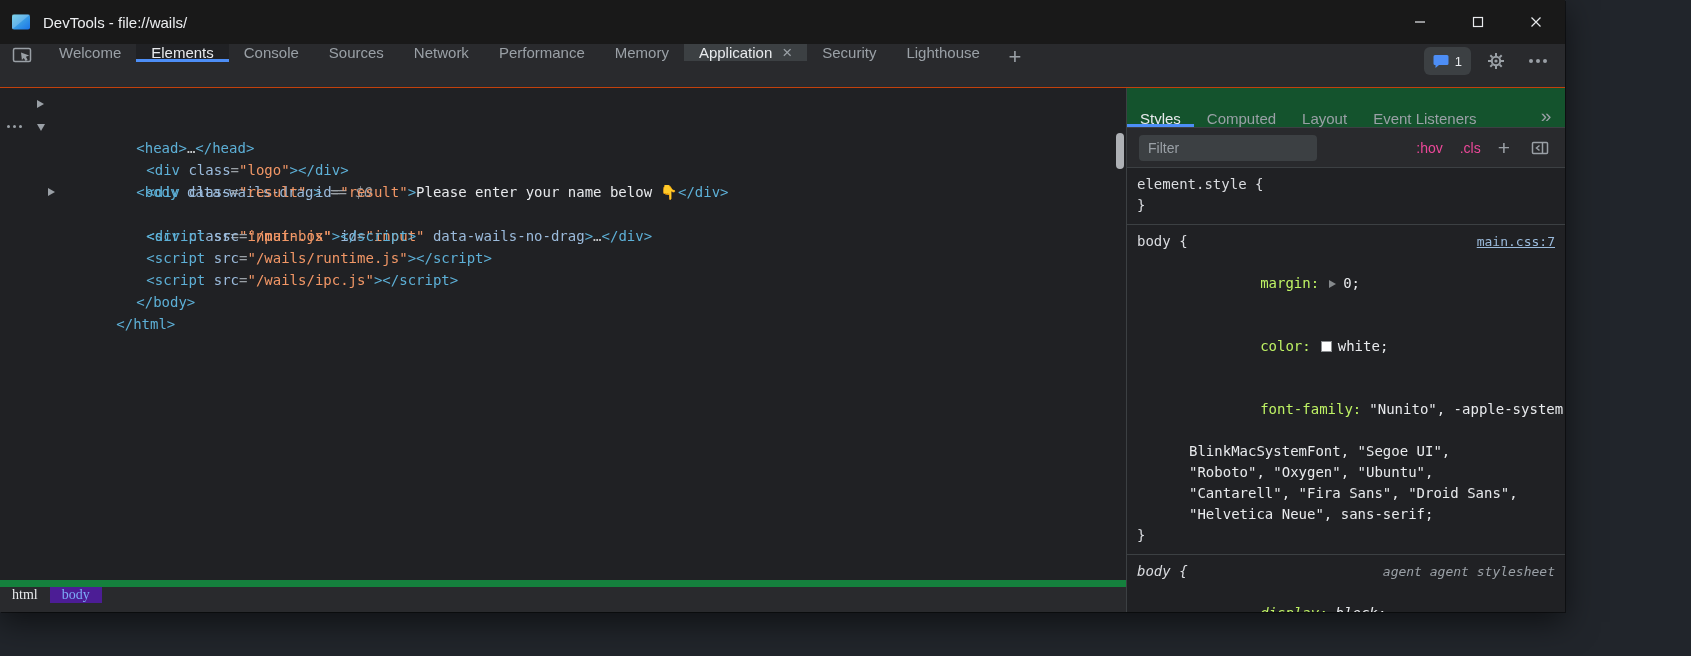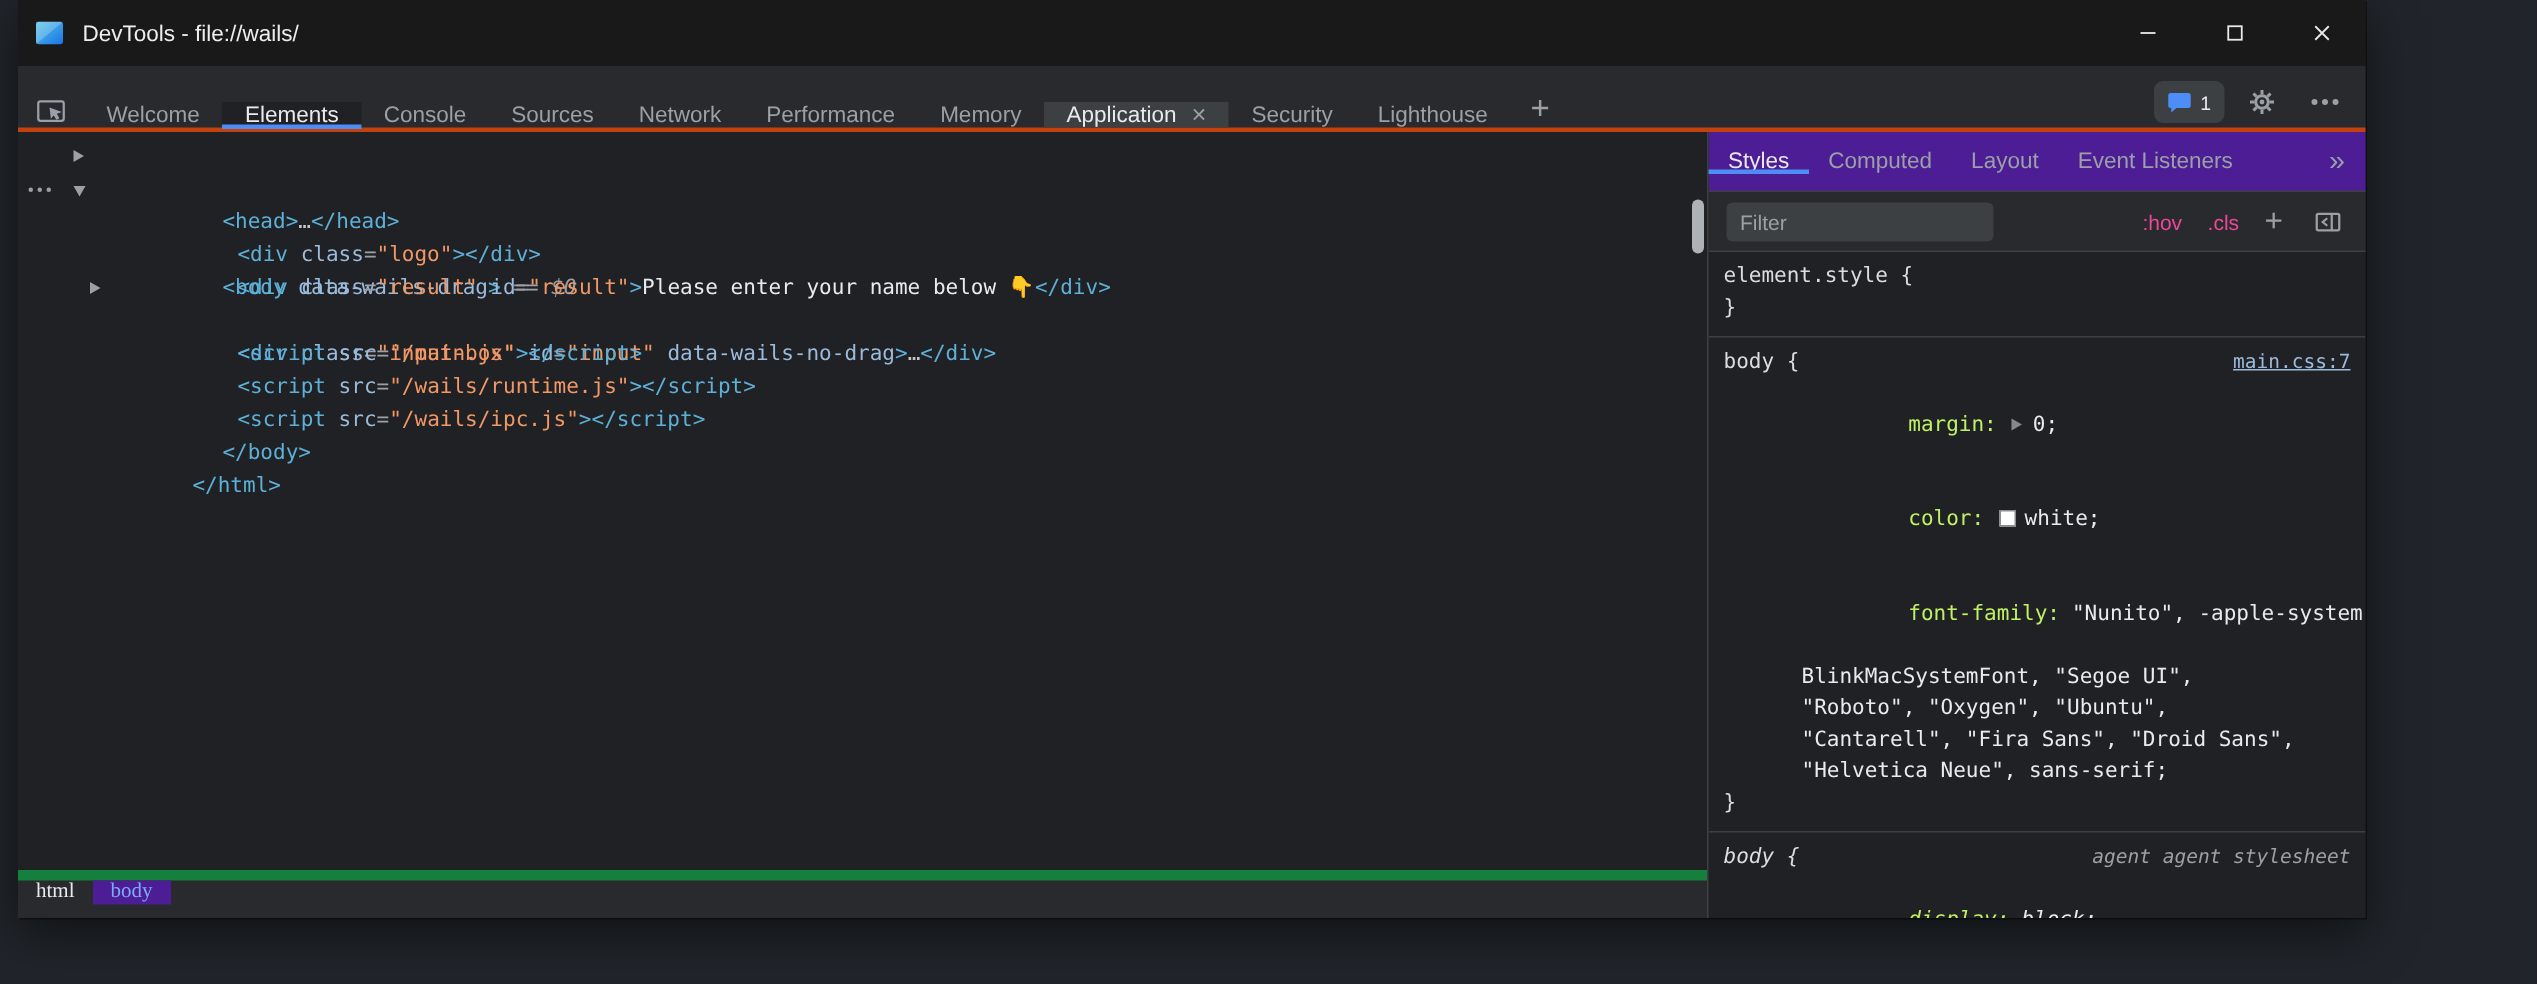--- a/index.html
+++ b/index.html
@@ -1,32 +1,32 @@
 <!DOCTYPE html>
 <html><head>
 <meta charset="utf-8">
 <style>
   * { margin:0; padding:0; box-sizing:border-box; }
   html,body { width:1691px; height:656px; }
   body { background:#21252b; font-family:"Liberation Sans",sans-serif; overflow:hidden; position:relative; color:#e8eaed; }
 
   .desktop { position:absolute; inset:0; background:#21252b; }
 
-  .devtools { position:absolute; left:12px; top:0; width:1565px; height:612px; background:#202124;
+  .devtools { position:absolute; left:0; top:0; width:1565px; height:612px; background:#202124;
               display:flex; flex-direction:column; box-shadow:0 10px 30px rgba(0,0,0,.55), 1px 1px 0 rgba(0,0,0,.45); }
 
   
   .titlebar { flex:0 0 44px; background:#191919; display:flex; align-items:center; }
   .app-icon { margin-left:11px; flex:0 0 auto; }
   .title { margin-left:12px; font-size:15px; color:#eceef0; }
   .win-controls { margin-left:auto; display:flex; height:100%; }
   .win-btn { width:58px; height:100%; display:flex; align-items:center; justify-content:center; }
 
   
-  .tabbar { flex:0 0 44px; background:#292a2d; border-bottom:3px solid #c2410c; display:flex; align-items:flex-end; }
+  .tabbar { flex:0 0 44px; background:#292a2d; border-bottom:1px solid #c2410c; display:flex; align-items:flex-start; }
   .inspect-btn { width:44px; display:flex; align-items:center; justify-content:center; }
   .tab { display:flex; align-items:center; padding:0 15px; font-size:15px; color:#9aa0a6; position:relative; white-space:nowrap; }
   .tab.selected { color:#e8eaed; background:#202124; }
   .tab.selected::after { content:""; position:absolute; left:0; right:0; bottom:-1px; height:3px; background:#4d8ef6; }
   .tab.app-tab { background:#3c4043; color:#e8eaed; gap:10px; }
   .tab-close { color:#9aa0a6; font-size:17px; line-height:1; }
   .tab-plus { width:40px; display:flex; align-items:center; justify-content:center; color:#9aa0a6; font-size:22px; }
   .tabbar-right { margin-left:auto; display:flex; align-items:center; gap:8px; padding-right:10px; }
   .badge { height:28px; border-radius:6px; background:#3c4043; display:flex; align-items:center; gap:6px; padding:0 9px; }
   .badge-count { color:#e8eaed; font-size:13px; }
@@ -60,21 +60,21 @@
   .tk-marker { color:#9aa0a6; font-style:italic; }
   .tk-emoji { color:#fdd663; }
   .el-thumb { position:absolute; right:2px; top:45px; width:8px; height:36px; border-radius:4px; background:#aeb1b5; }
 
   .crumbbar { flex:0 0 32px; background:#292a2d; border-top:7px solid #15803d; display:flex; align-items:flex-start; font-family:Liberation Serif, serif; font-size:14px; }
   .crumb { display:flex; align-items:center; padding:0 12px; color:#e8eaed; }
   .crumb.selected { background:#4c1d95; color:#7cacf8; }
 
   
   .styles-panel { flex:1; min-width:0; display:flex; flex-direction:column; background:#202124; }
-  .sp-tabs { flex:0 0 40px; background:#4c1d95; border-bottom:1px solid #3c4043; display:flex; align-items:center; }
+  .sp-tabs { flex:0 0 40px; background:#14532d; border-bottom:1px solid #3c4043; display:flex; align-items:flex-end; }
   .sp-tab { display:flex; align-items:center; padding:0 13px; color:#9aa0a6; font-size:15px; position:relative; white-space:nowrap; }
   .sp-tab.selected { color:#e8eaed; }
   .sp-tab.selected::after { content:""; position:absolute; left:0; right:0; bottom:0; height:3px; background:#4d8ef6; }
   .sp-more { margin-left:auto; width:38px; display:flex; align-items:center; justify-content:center; color:#9aa0a6; font-size:19px; }
   .sp-toolbar { flex:0 0 40px; background:#292a2d; border-bottom:1px solid #3c4043; display:flex; align-items:center; padding:0 12px; gap:17px; }
   .filter-input { width:178px; height:26px; background:#3c4043; border:none; outline:none; border-radius:4px; color:#e8eaed;
                   font-size:14px; font-family:"Liberation Sans",sans-serif; padding:0 9px; }
   .filter-input::placeholder { color:#9aa0a6; }
   .push { margin-left:auto; }
   .tool-txt { color:#ec4899; font-size:14px; }

